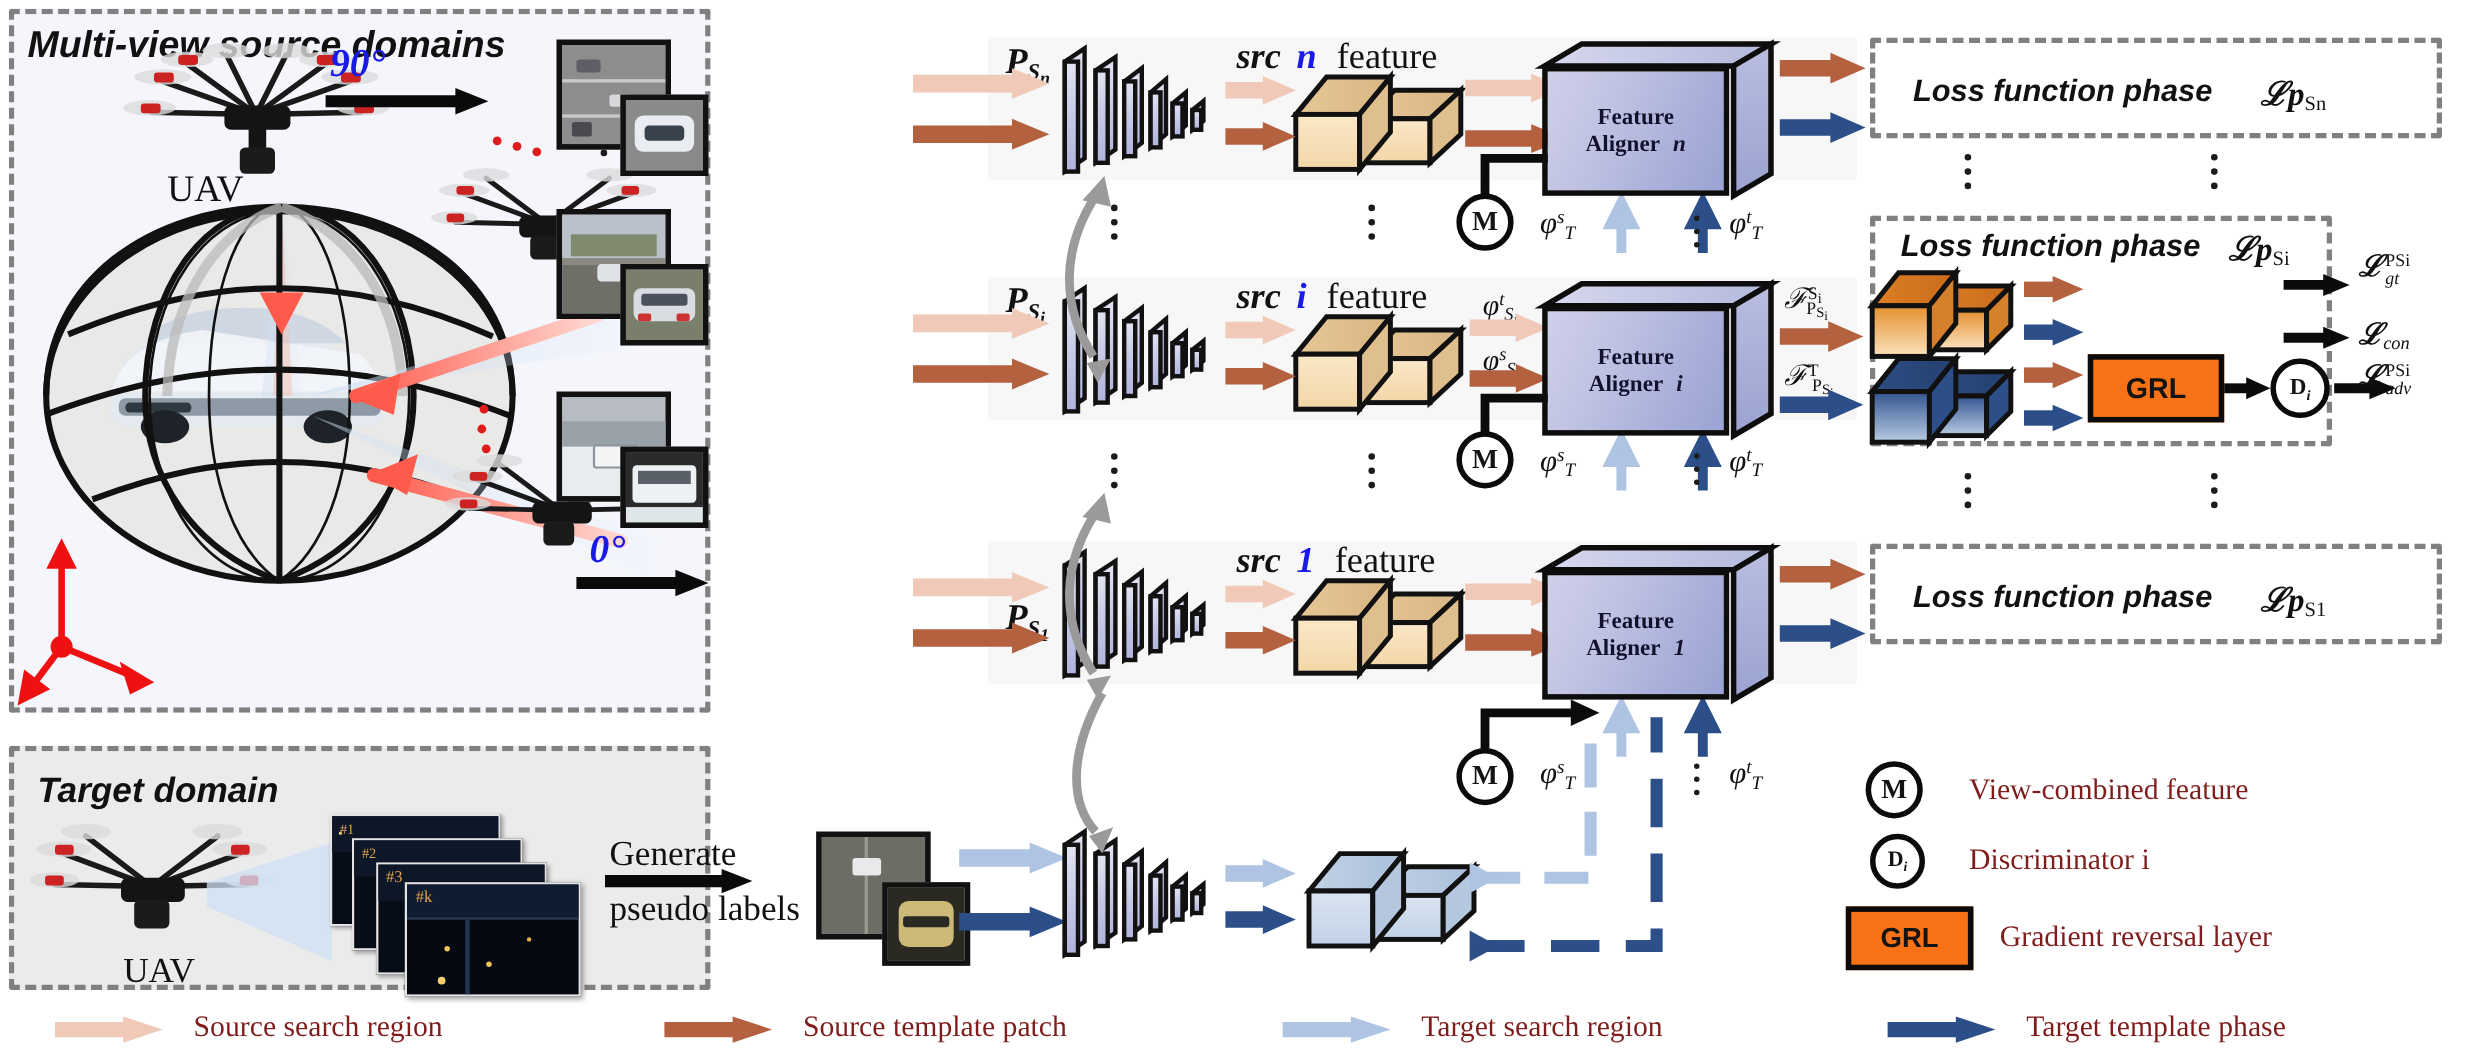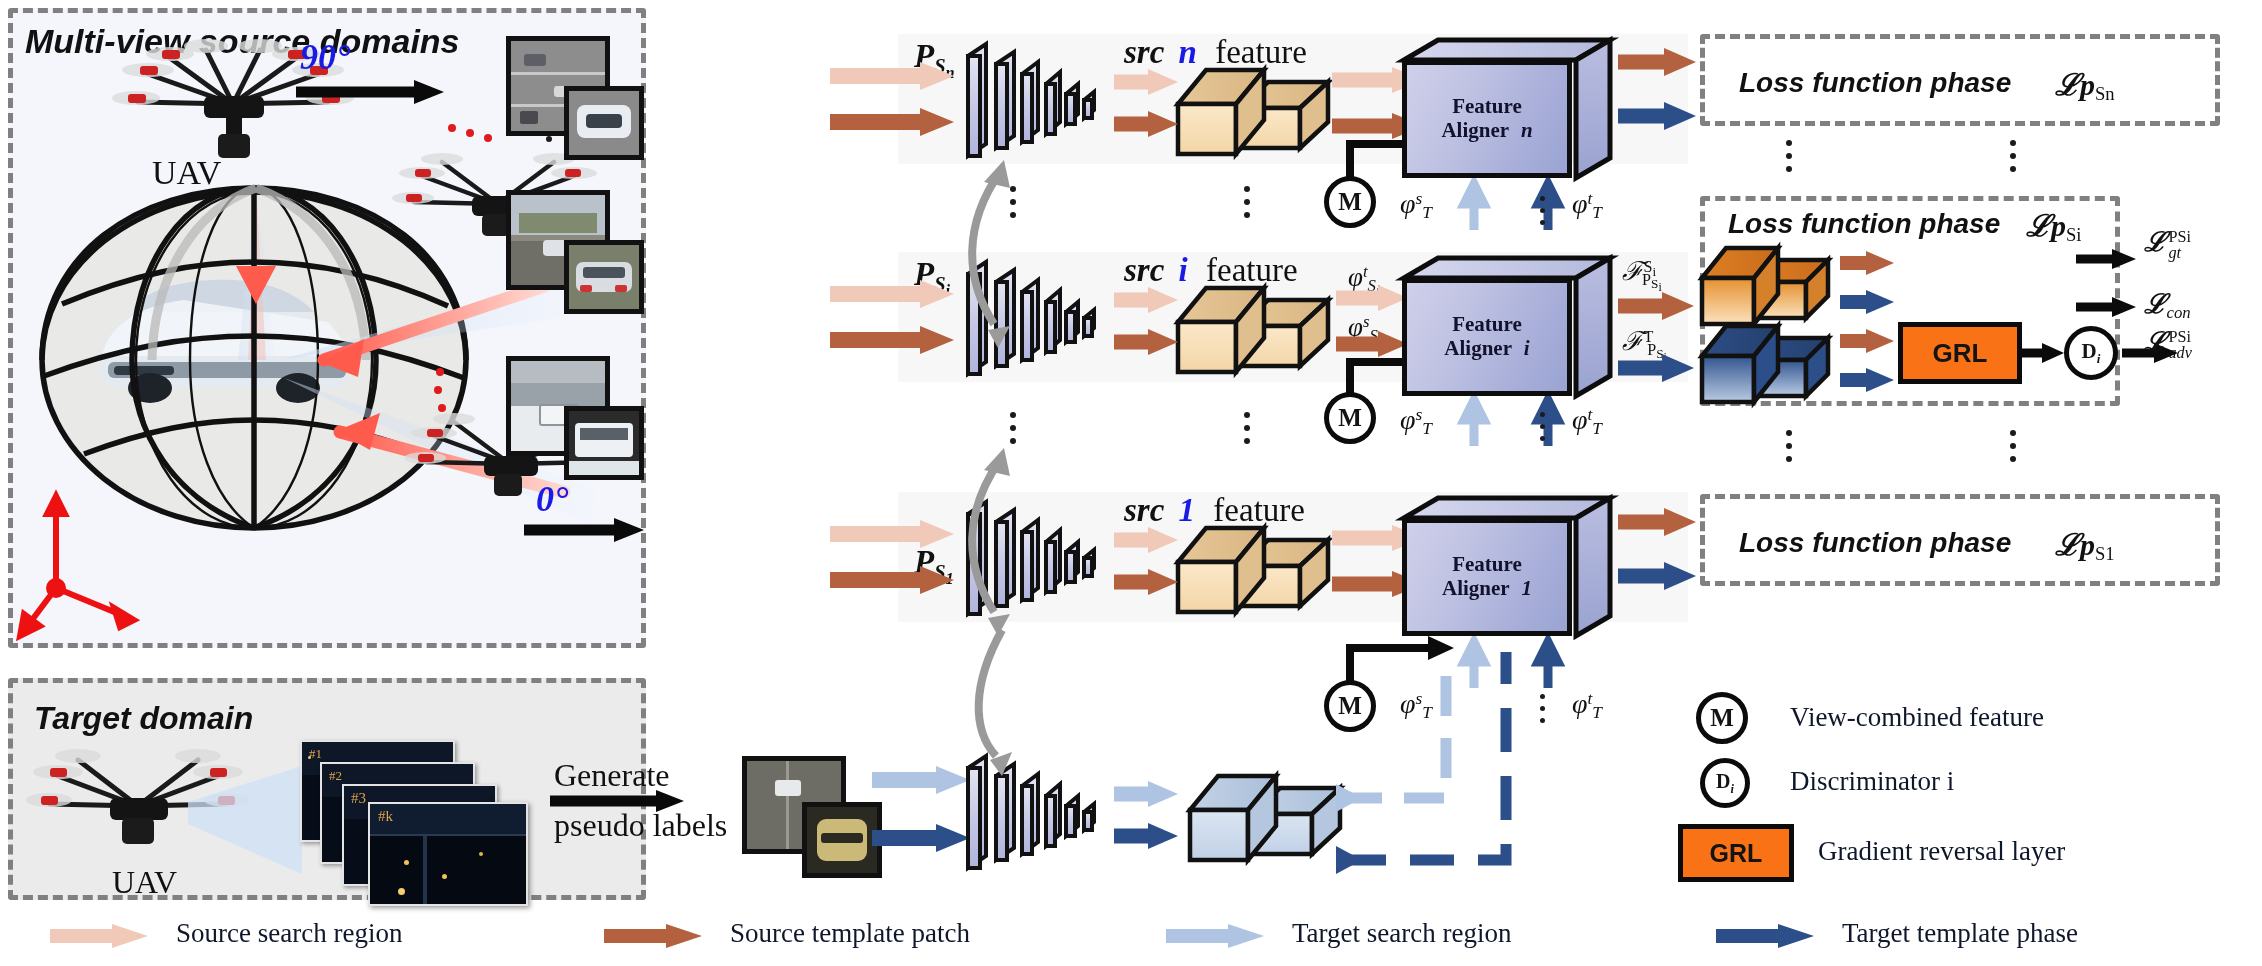--- a/index.html
+++ b/index.html
@@ -59,21 +59,21 @@
   .aligner-wrap { position:absolute; }
   .aligner-face {
     position:absolute; left:0; top:22px; width:170px; height:118px;
     border:5px solid #0d0d0d;
     background:linear-gradient(115deg,#cfd0ea 0%,#bfc2e2 35%,#aab0da 70%,#9aa3d2 100%);
     display:flex; flex-direction:column; align-items:center; justify-content:center;
     line-height:1.12;
     z-index:2;
   }
   .aligner-face span { font-family:"Liberation Serif", serif; font-weight:bold; font-size:21px; color:#12122e; white-space:nowrap; }
-  .legend-label { font-family:"Liberation Serif", serif; font-size:27px; color:#0f172a; white-space:nowrap; }
+  .legend-label { font-family:"Liberation Serif", serif; font-size:27px; color:#7f1d1d; white-space:nowrap; }
 
   .circ-sym {
     position:absolute; border:5px solid #0b0b0b; border-radius:50%;
     display:flex; align-items:center; justify-content:center;
     background:#fff; font-family:"Liberation Serif", serif; font-weight:bold;
     color:#141414;
   }
   .rect-sym {
     position:absolute; border:5px solid #0b0b0b; background:#f97316;
     display:flex; align-items:center; justify-content:center;

